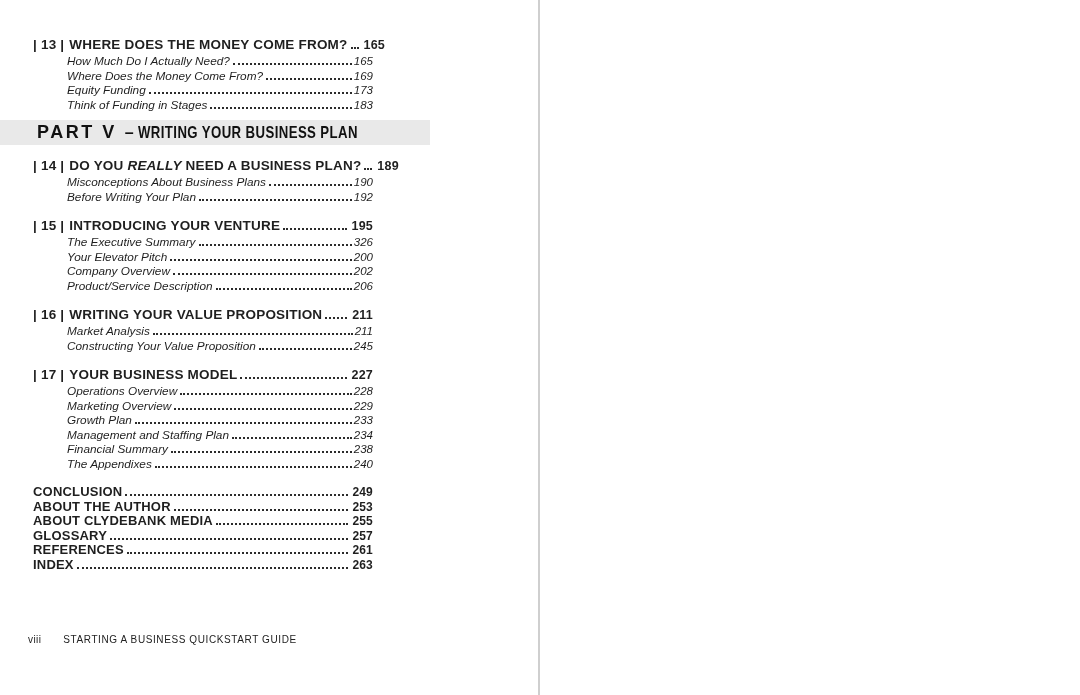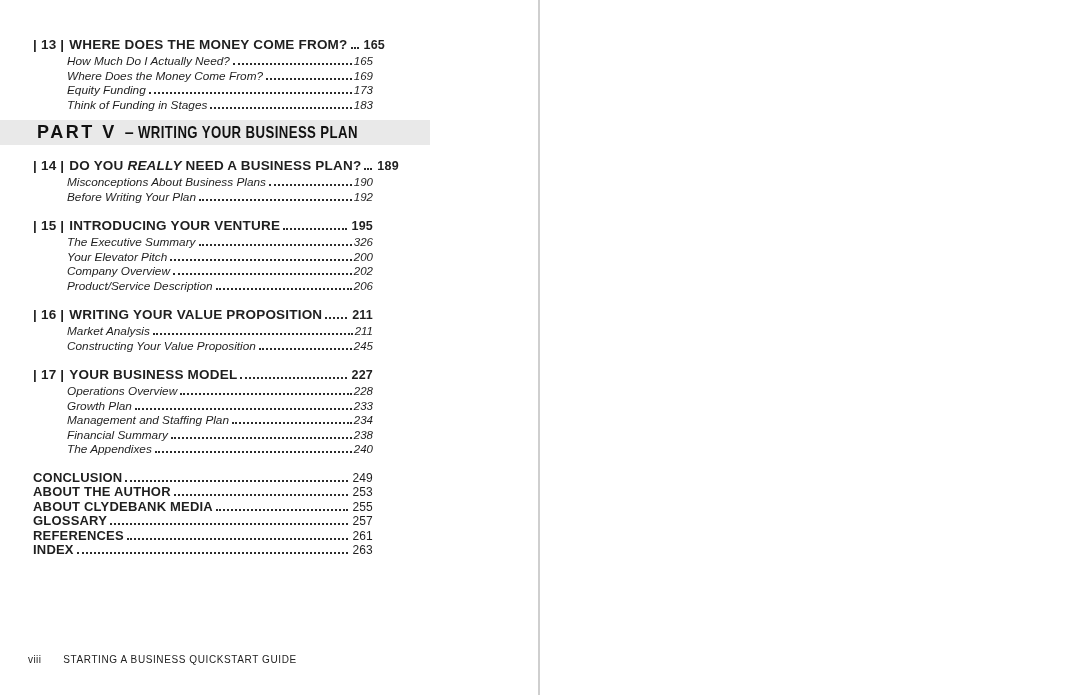--- a/index.html
+++ b/index.html
@@ -34,25 +34,25 @@
   .part-band { background:#e9e9e9; margin:-6px -57px 13px -33px; height:25px;
                display:flex; align-items:center; padding-left:37px; }
   .part-label { font-weight:bold; font-size:18px; letter-spacing:2.5px; color:#111; }
   .part-dash { font-weight:bold; font-size:16px; margin:0 4px 0 8px; color:#111; }
   .part-title { display:inline-block; transform:scaleX(.8); transform-origin:0 60%;
                 font-weight:bold; font-size:16.5px; letter-spacing:.5px; color:#111; white-space:nowrap; }
 
   
   .backmatter { margin-top:10px; }
   .bm-row { font-size:13px; font-weight:bold; line-height:14.6px; letter-spacing:.2px; }
-  .bm-row .pnum { font-weight:400; font-size:12px; margin-left:2px; }
+  .bm-row .pnum { font-weight:700; font-size:12px; margin-left:2px; }
   .bm-row .leader { margin-bottom:3px; }
 
   
-  .footer { position:absolute; left:28px; top:654px; font-size:10px; letter-spacing:.4px;
+  .footer { position:absolute; left:28px; top:634px; font-size:10px; letter-spacing:.4px;
             color:#222; display:flex; align-items:baseline; }
   .folio { margin-right:22px; }
   .book-title { letter-spacing:.6px; }
 </style>
 </head>
 <body>
 
 <div class="spread">
   <div class="left-page">
     <div class="content">
@@ -157,20 +157,25 @@
           <div class="row ch-head">
             <span class="ch-label">| 17 |</span>
             <span class="ch-title"><span>YOUR BUSINESS MODEL</span></span>
             <span class="leader"></span>
             <span class="pnum">227</span>
           </div>
           <div class="row sub">
             <span class="sub-title">Operations Overview</span>
             <span class="leader"></span>
             <span class="pnum">228</span>
+          </div>
+          <div class="row sub">
+            <span class="sub-title">Marketing Overview</span>
+            <span class="leader"></span>
+            <span class="pnum">229</span>
           </div>
           <div class="row sub">
             <span class="sub-title">Growth Plan</span>
             <span class="leader"></span>
             <span class="pnum">233</span>
           </div>
           <div class="row sub">
             <span class="sub-title">Management and Staffing Plan</span>
             <span class="leader"></span>
             <span class="pnum">234</span>

